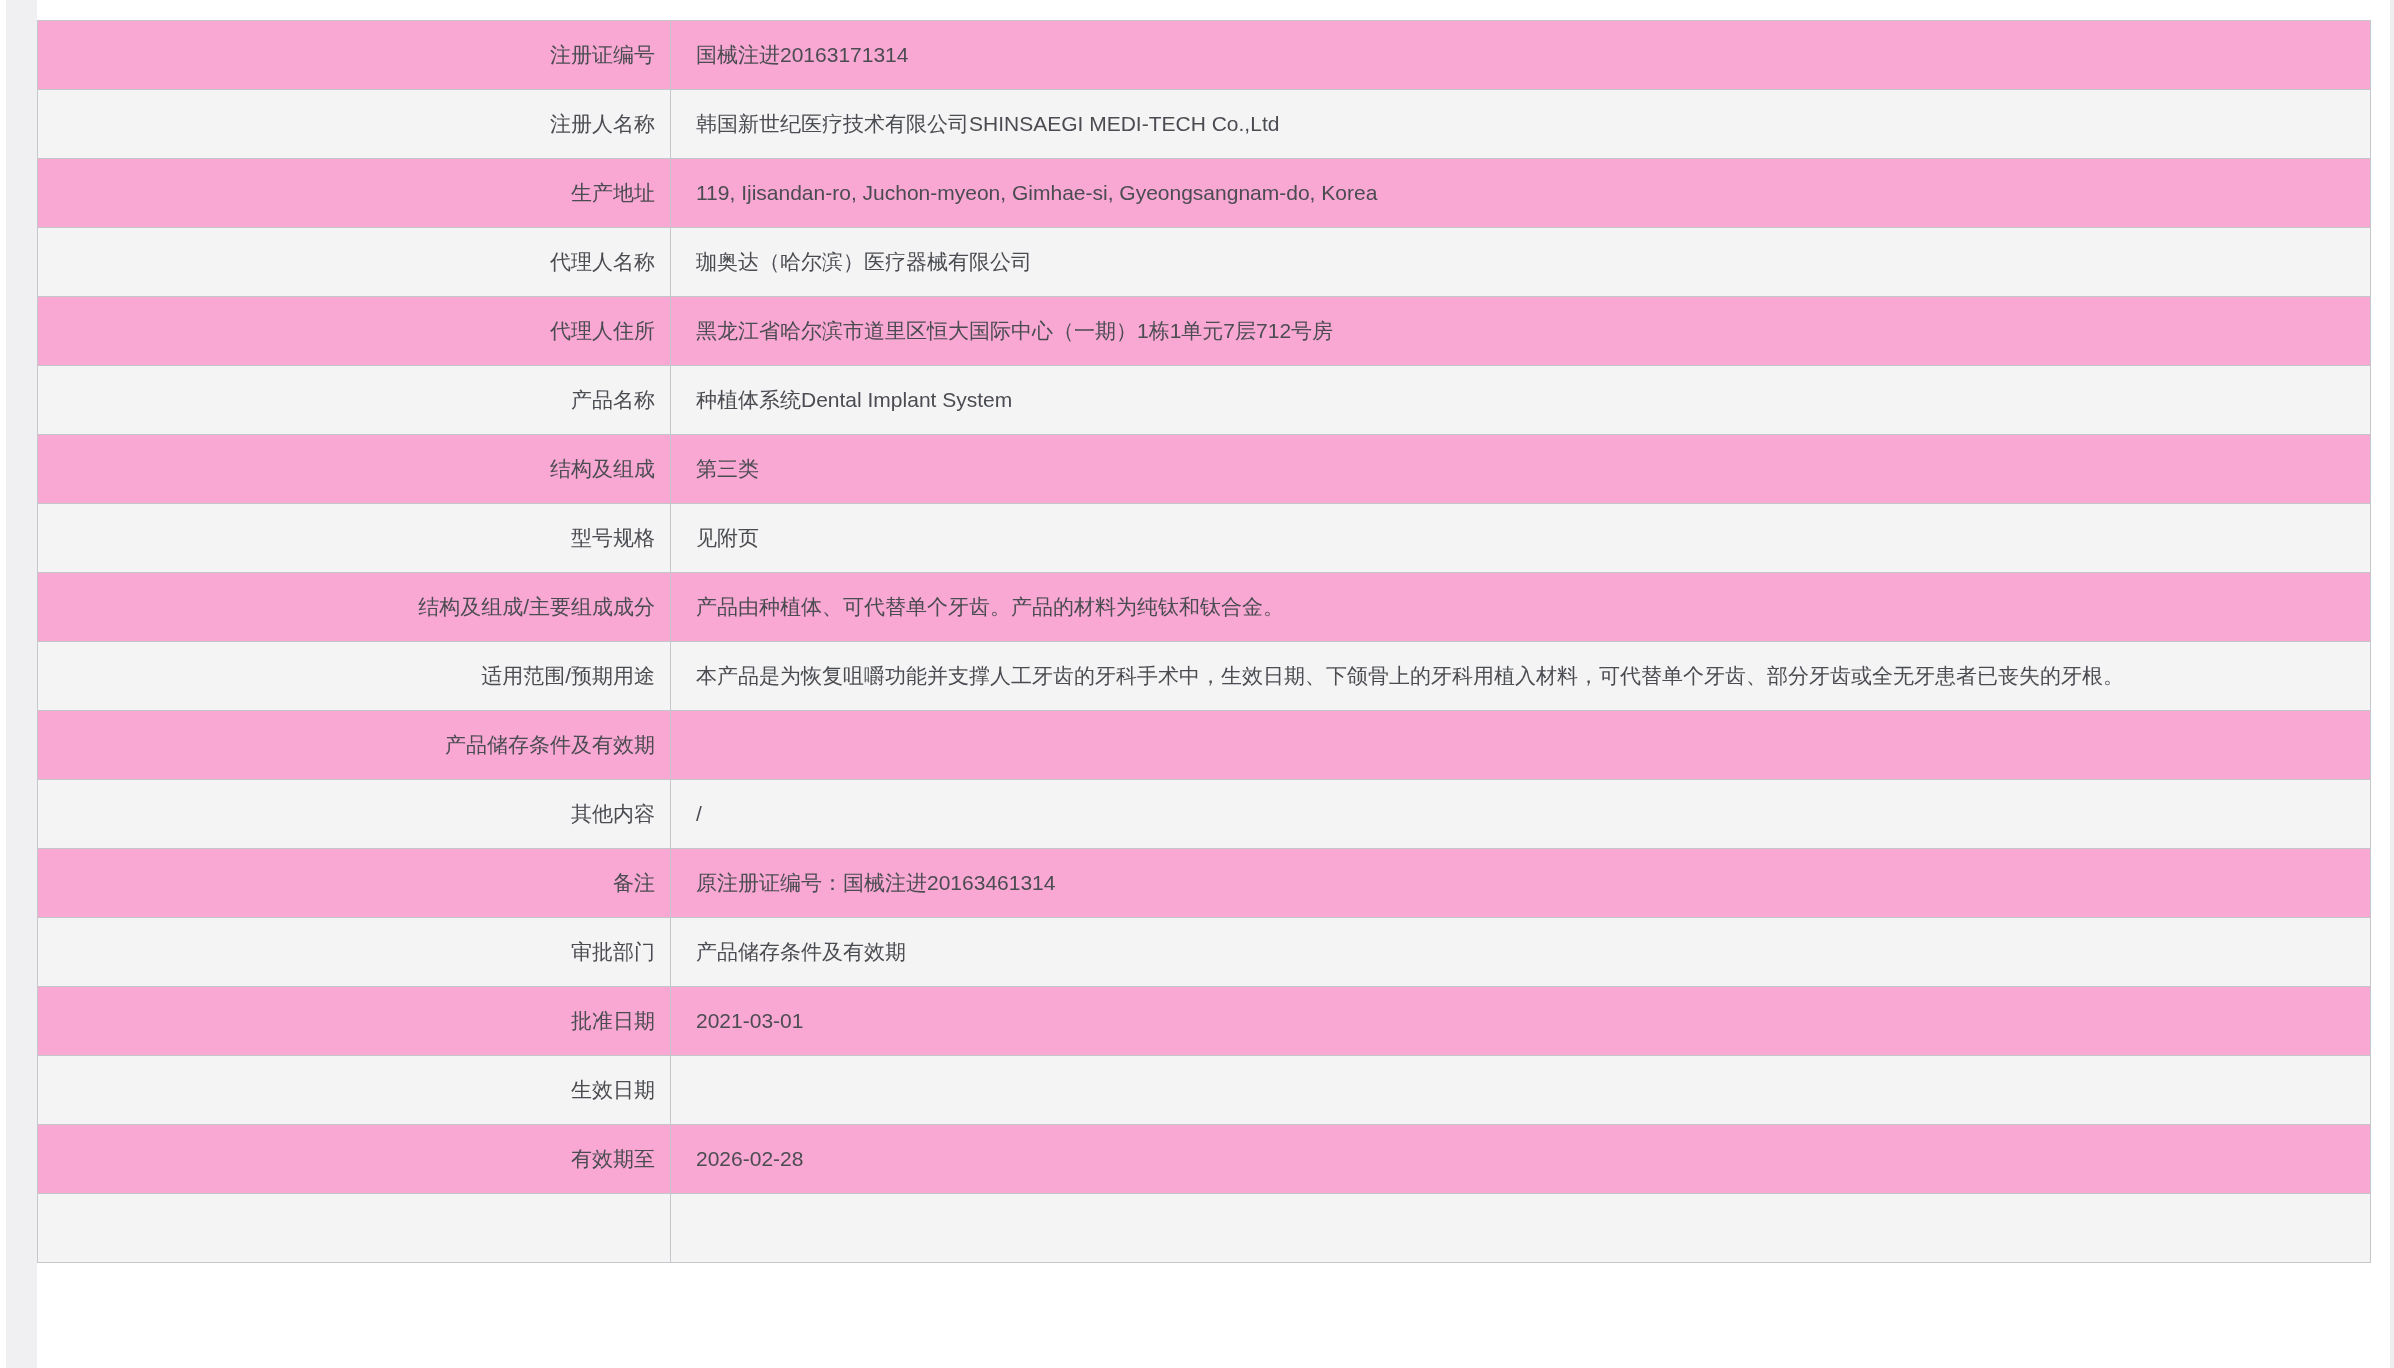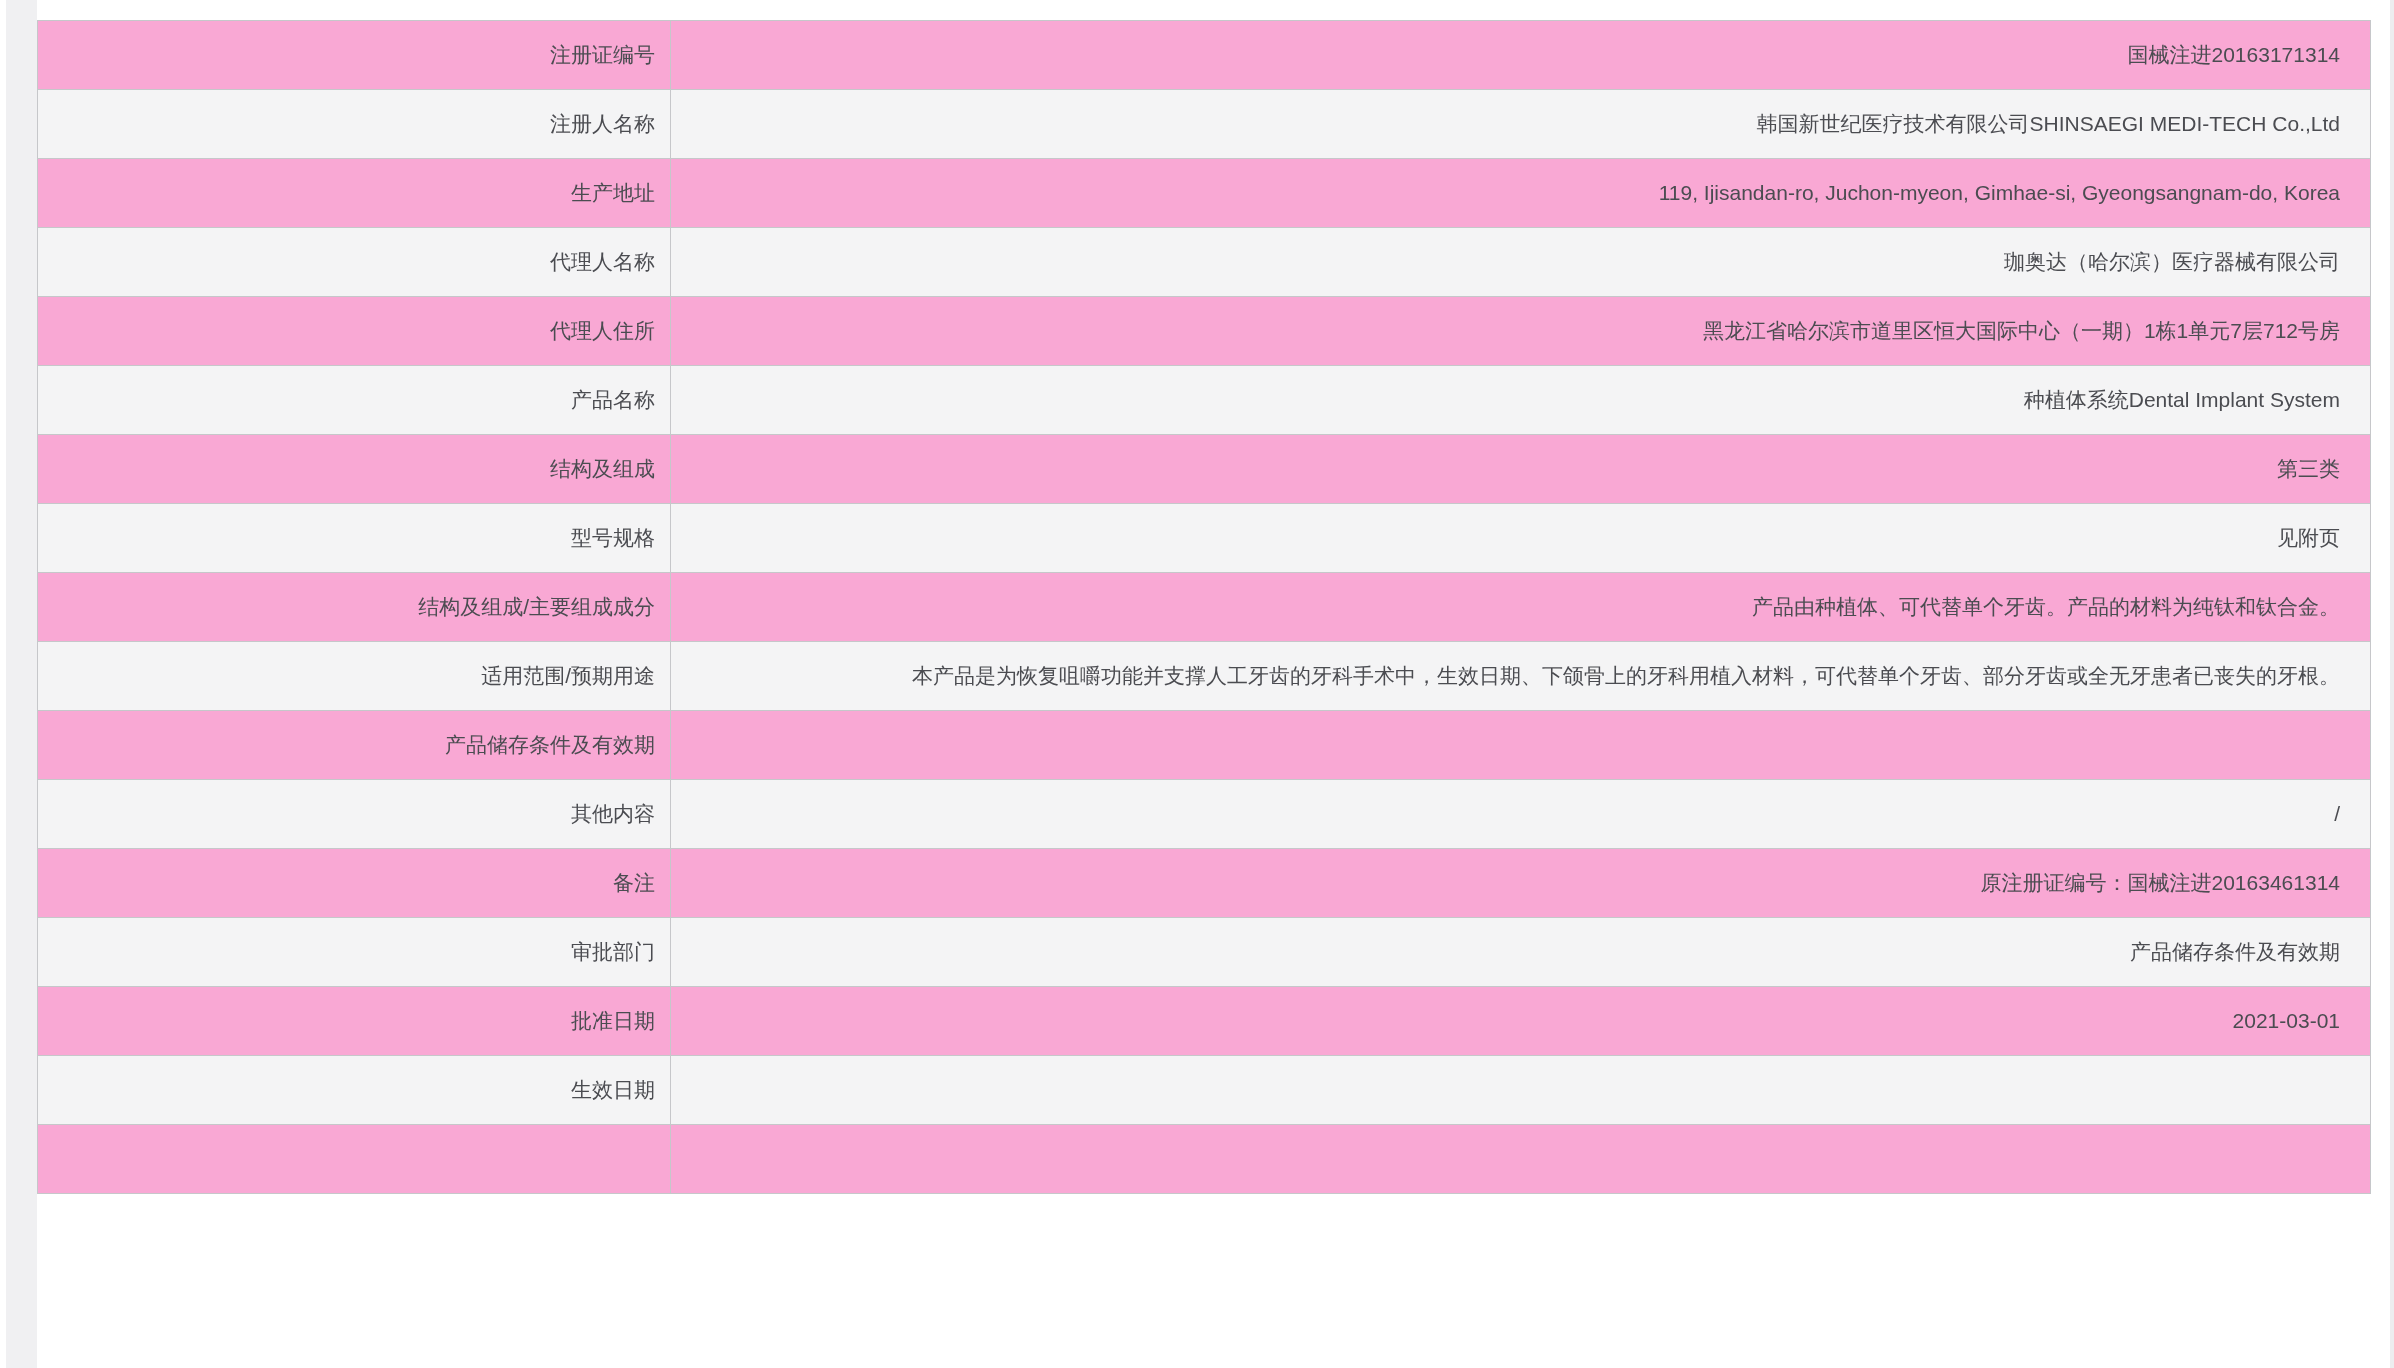--- a/index.html
+++ b/index.html
@@ -55,21 +55,21 @@
     vertical-align:middle;
     word-break:break-word;
   }
   table.reg-table th{
     width:633px;
     box-sizing:border-box;
     text-align:right;
     padding-right:15px;
   }
   table.reg-table td{
-    text-align:right;
+    text-align:left;
     padding-left:25px;
     padding-right:30px;
   }
 </style>
 </head>
 <body>
 
 <div class="left-gutter"></div>
 <div class="right-scrollbar"></div>
 
@@ -151,20 +151,24 @@
   <tr>
     <th>批准日期</th>
     <td>2021-03-01</td>
   </tr>
 
   <tr>
     <th>生效日期</th>
     <td></td>
   </tr>
 
+  <tr>
+    <th>有效期至</th>
+    <td>2026-02-28</td>
+  </tr>
 
   <tr>
     <th></th>
     <td></td>
   </tr>
 </tbody>
   </table>
 </div>
 
 </body></html>

